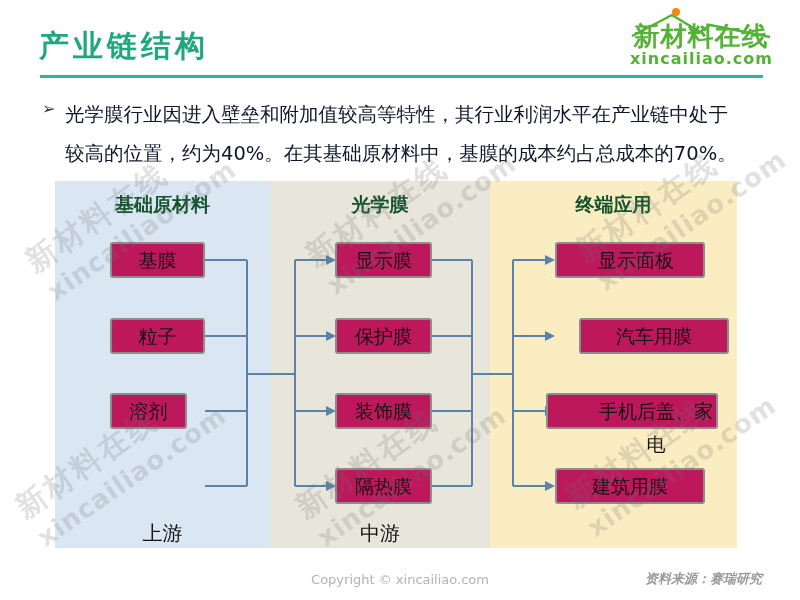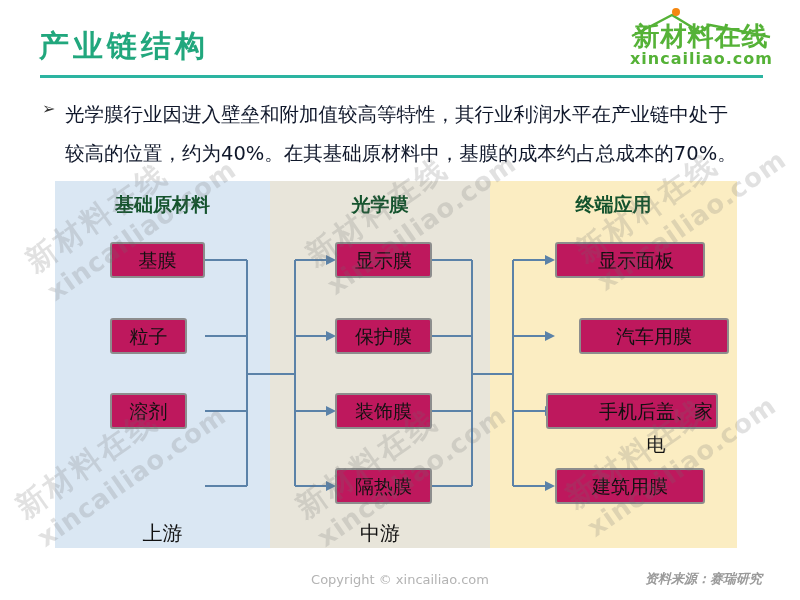--- a/index.html
+++ b/index.html
@@ -51,21 +51,21 @@
     font-size:20px;color:#111;
   }
   .connectors{position:absolute;left:0;top:0;z-index:5;}
   .node{
     position:absolute;height:36px;line-height:33px;box-sizing:border-box;
     background:#be185d;border:2px solid #8d8d8d;border-radius:3px;
     text-align:center;font-size:19px;color:#111;z-index:10;
   }
   
   .n-0-0{left:55px;top:61px;width:95px;}
-  .n-0-1{left:55px;top:137px;width:77px;}
+  .n-0-1{left:55px;top:137px;width:95px;}
   .n-0-2{left:55px;top:212px;width:77px;}
   .n-0-3{left:55px;top:287px;width:95px;}
   
   .n-1-0{left:280px;top:61px;width:97px;}
   .n-1-1{left:280px;top:137px;width:97px;}
   .n-1-2{left:280px;top:212px;width:97px;}
   .n-1-3{left:280px;top:287px;width:97px;}
   
   .n-2-0{left:500px;top:61px;width:150px;padding-left:12px;}
   .n-2-1{left:500px;top:137px;width:150px;margin-left:24px;}

